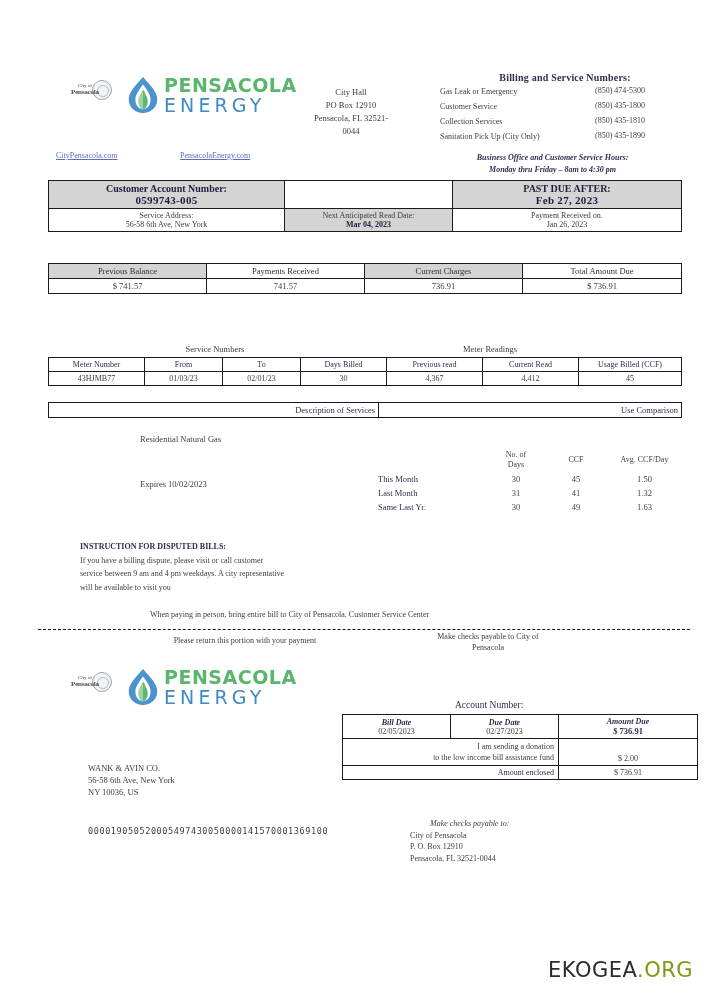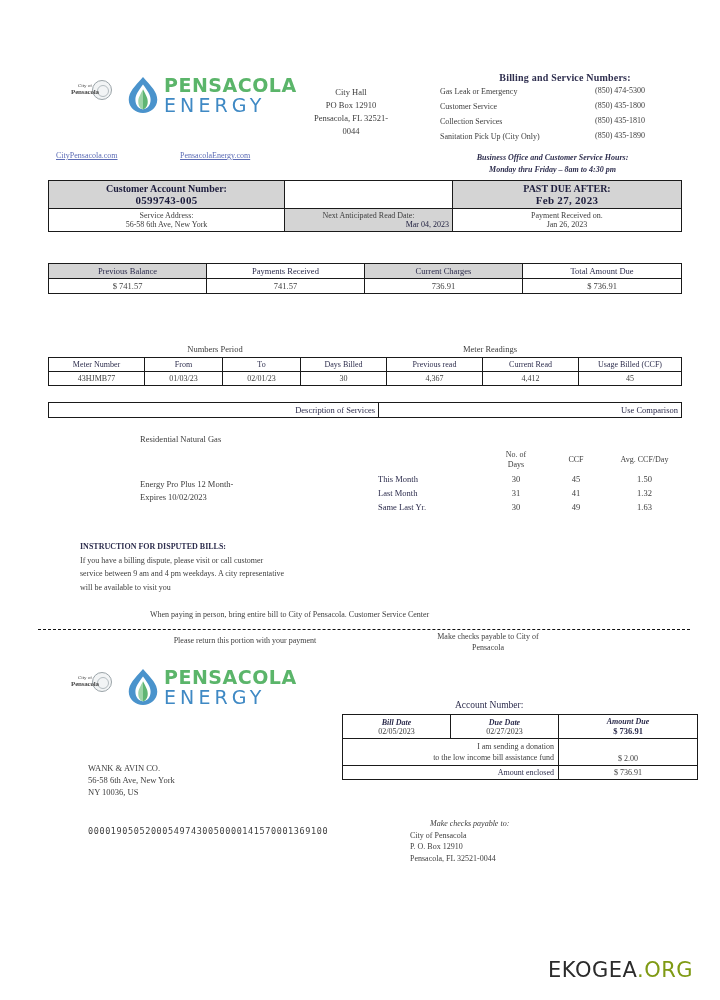--- a/index.html
+++ b/index.html
@@ -87,21 +87,21 @@
   .tbl { position: absolute; border: 1.4px solid #1a1a1a; }
   .tbl td { border: 1px solid #1a1a1a; padding: 2px 3px; vertical-align: middle; }
   .shade { background: #d4d4d4; }
 
   .acct-tbl { left: 48px; top: 180px; width: 634px; }
   .acct-tbl td { height: 18px; }
   .acct-head { font-size: 10px; font-weight: bold; text-align: center; color: #1d1d3d; }
   .acct-val  { font-size: 11px; font-weight: bold; text-align: center; color: #1d1d3d; letter-spacing: .3px;}
   .sub-lbl   { font-size: 8px; text-align: center; color: #3d3d3d; }
   .sub-val   { font-size: 8px; text-align: center; color: #3d3d3d; }
-  .sub-val.b { font-weight: normal; color:#1d1d3d;text-align:right; }
+  .sub-val.b { font-weight: bold; color:#1d1d3d; }
 
   .bal-tbl { left: 48px; top: 263px; width: 634px; }
   .bal-tbl td { height: 14px; }
   .bal-h { font-size: 8.5px; text-align: center; color: #2d2d4d; }
   .bal-v { font-size: 8.5px; text-align: center; color: #3d3d3d; }
 
   
   .sp-label {
     position: absolute; top: 344px; font-size: 8.5px; text-align: center; color: #3d3d3d;
   }
@@ -308,21 +308,21 @@
     </tr>
     <tr>
       <td class="bal-v">$ 741.57</td>
       <td class="bal-v">741.57</td>
       <td class="bal-v">736.91</td>
       <td class="bal-v">$ 736.91</td>
     </tr>
   </tbody>
     </table>
 
-  <div class="sp-label one">Numbers Period</div>
+  <div class="sp-label one">Service Numbers</div>
   <div class="sp-label two">Meter Readings</div>
 
   <table class="tbl meter-tbl">
     <tbody>
         <tr>
       <td class="m-h" style="width:96px;">Meter Number</td>
       <td class="m-h" style="width:78px;">From</td>
       <td class="m-h" style="width:78px;">To</td>
       <td class="m-h" style="width:86px;">Days Billed</td>
       <td class="m-h" style="width:96px;">Previous read</td>
@@ -346,21 +346,20 @@
         <tr>
       <td class="d-h" style="width:330px;">Description of Services</td>
       <td class="d-h">Use Comparison</td>
     </tr>
   </tbody>
     </table>
 
   <div class="svc">
     <div class="line1">Residential Natural Gas</div>
     <div class="line2">
-      <div>Energy Pro Plus 12 Month-</div>
       <div>Expires 10/02/2023</div>
     </div>
   </div>
 
   <div class="usecmp">
     <table>
       <tbody>
           <tr>
         <td style="width:108px;"></td>
         <td class="uc-h" style="width:60px;">

